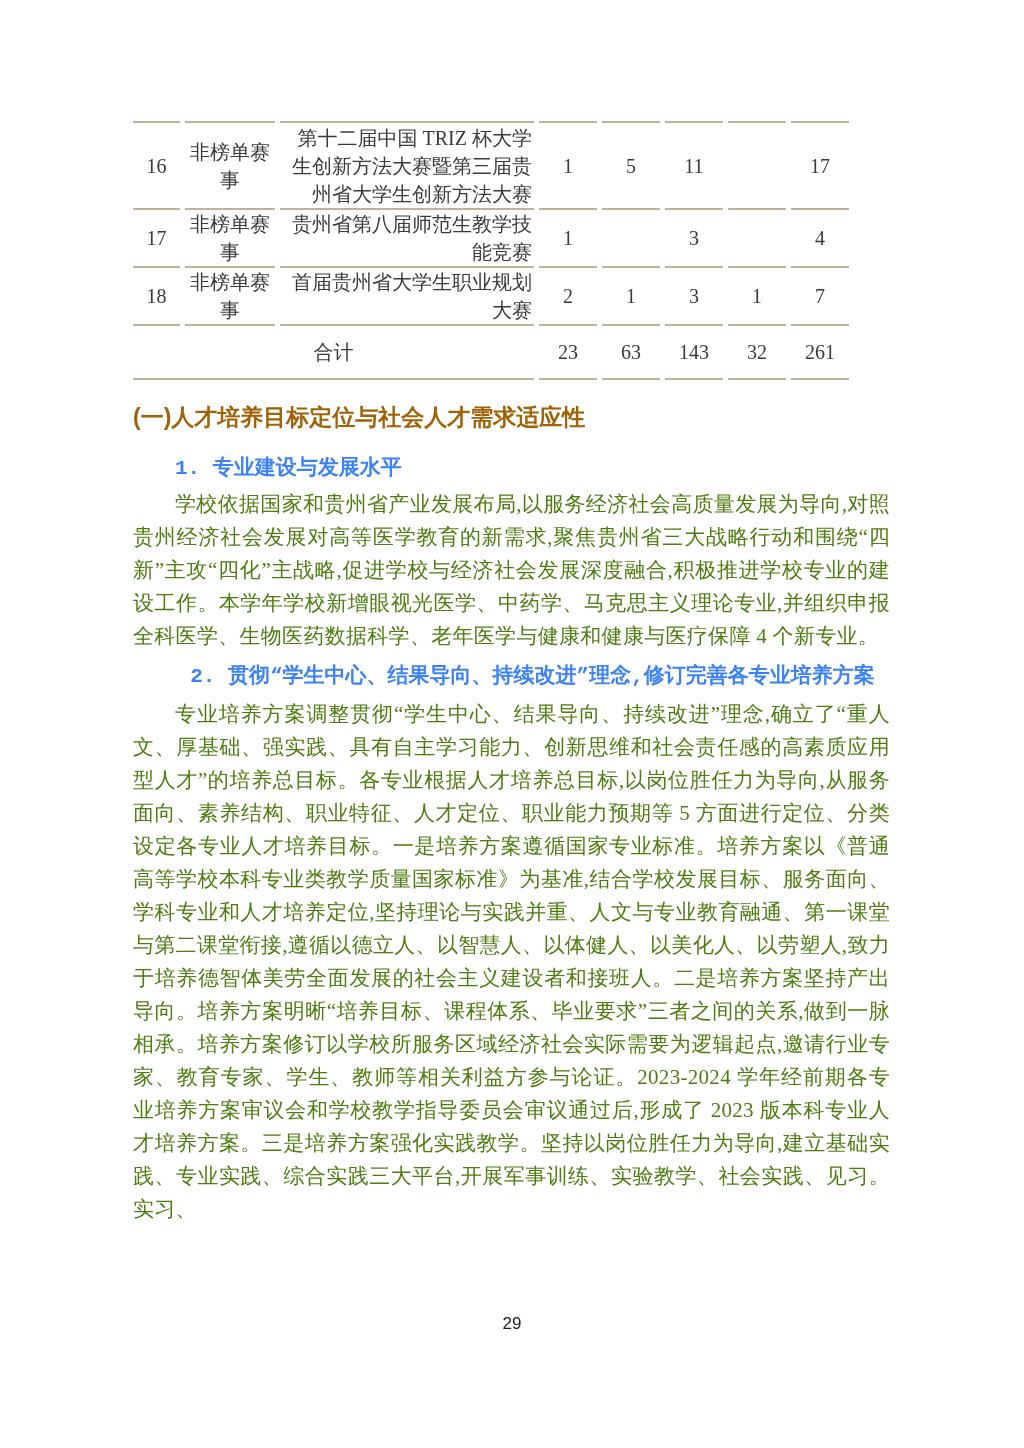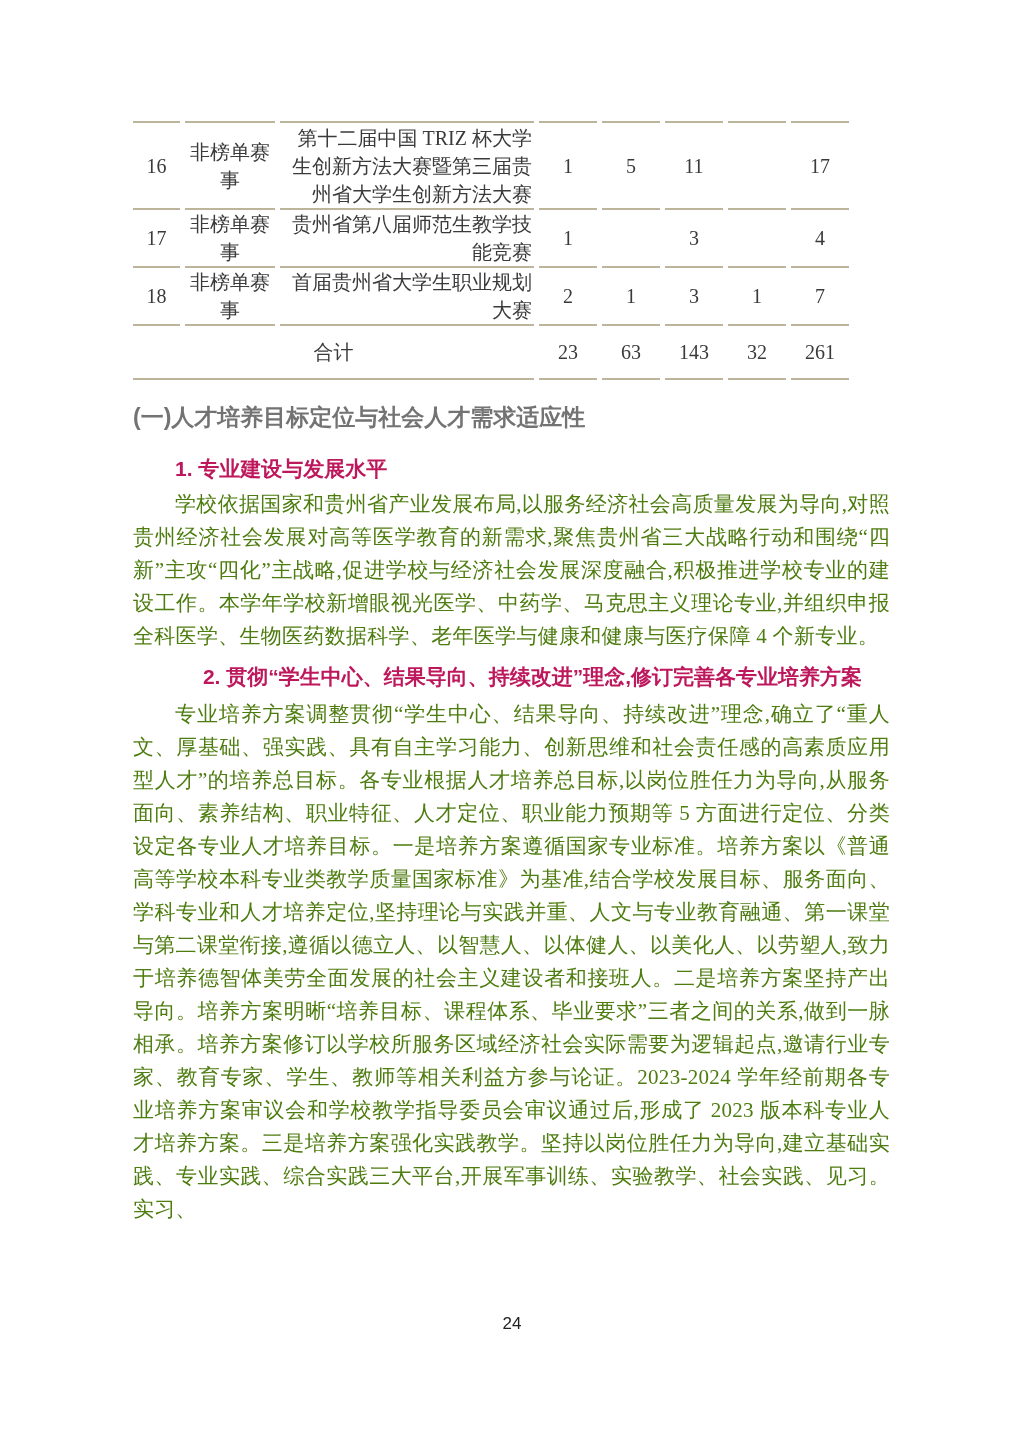--- a/index.html
+++ b/index.html
@@ -49,29 +49,29 @@
     font-weight:700;
     font-size:26px;
     color:#1a1a1a;
     margin:27px 0 0 0;
     line-height:34px;
   }
   .h-l2{
     font-family:"Liberation Sans","DejaVu Sans",sans-serif;
     font-weight:700;
     font-size:23px;
-    color:#737373;
+    color:#a16207;
     margin:21px 0 0 0;
     line-height:32px;
   }
   .h-l3{
-    font-family:Liberation Sans, sans-serif;
+    font-family:Liberation Mono, monospace;
     font-weight:700;
     font-size:21px;
-    color:#be185d;
+    color:#3b82f6;
     margin:21px 0 0 0;
     line-height:30px;
     text-indent:2em;
   }
   .para{
     font-size:21px;
     line-height:33px;
     letter-spacing:0.3px;
     text-align:justify;
     text-indent:2em;
@@ -151,14 +151,14 @@
     </table>
 
     <div class="h-l2">(一)人才培养目标定位与社会人才需求适应性</div>
     <div class="h-l3">1. 专业建设与发展水平</div>
     <div class="para">学校依据国家和贵州省产业发展布局,以服务经济社会高质量发展为导向,对照贵州经济社会发展对高等医学教育的新需求,聚焦贵州省三大战略行动和围绕“四新”主攻“四化”主战略,促进学校与经济社会发展深度融合,积极推进学校专业的建设工作。本学年学校新增眼视光医学、中药学、马克思主义理论专业,并组织申报全科医学、生物医药数据科学、老年医学与健康和健康与医疗保障 4 个新专业。</div>
     <div class="h-l3 h2nd">2. 贯彻“学生中心、结果导向、持续改进”理念,修订完善各专业培养方案</div>
     <div class="para p2">专业培养方案调整贯彻“学生中心、结果导向、持续改进”理念,确立了“重人文、厚基础、强实践、具有自主学习能力、创新思维和社会责任感的高素质应用型人才”的培养总目标。各专业根据人才培养总目标,以岗位胜任力为导向,从服务面向、素养结构、职业特征、人才定位、职业能力预期等 5 方面进行定位、分类设定各专业人才培养目标。一是培养方案遵循国家专业标准。培养方案以《普通高等学校本科专业类教学质量国家标准》为基准,结合学校发展目标、服务面向、学科专业和人才培养定位,坚持理论与实践并重、人文与专业教育融通、第一课堂与第二课堂衔接,遵循以德立人、以智慧人、以体健人、以美化人、以劳塑人,致力于培养德智体美劳全面发展的社会主义建设者和接班人。二是培养方案坚持产出导向。培养方案明晰“培养目标、课程体系、毕业要求”三者之间的关系,做到一脉相承。培养方案修订以学校所服务区域经济社会实际需要为逻辑起点,邀请行业专家、教育专家、学生、教师等相关利益方参与论证。2023-2024 学年经前期各专业培养方案审议会和学校教学指导委员会审议通过后,形成了 2023 版本科专业人才培养方案。三是培养方案强化实践教学。坚持以岗位胜任力为导向,建立基础实践、专业实践、综合实践三大平台,开展军事训练、实验教学、社会实践、见习。实习、</div>
 
   </div>
 
-  <div class="footer">24</div>
+  <div class="footer">29</div>
 </div>
 
 </body></html>

